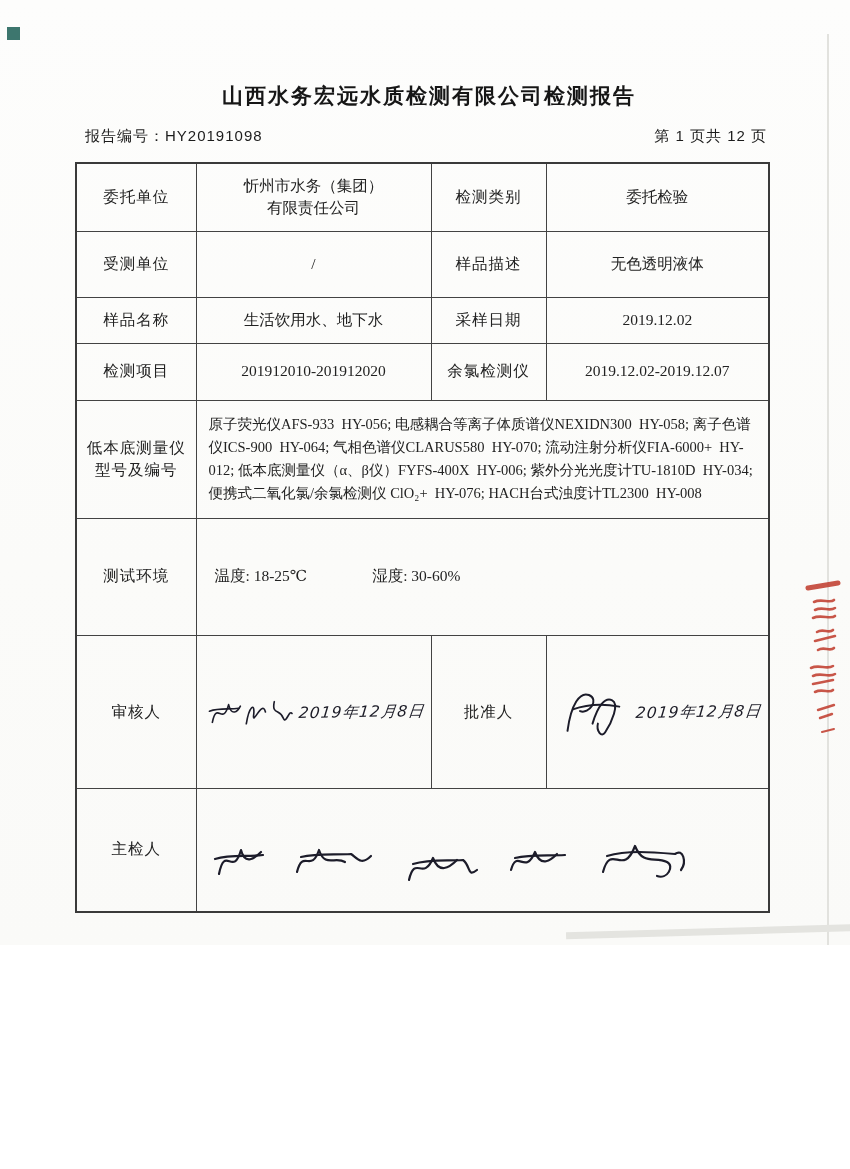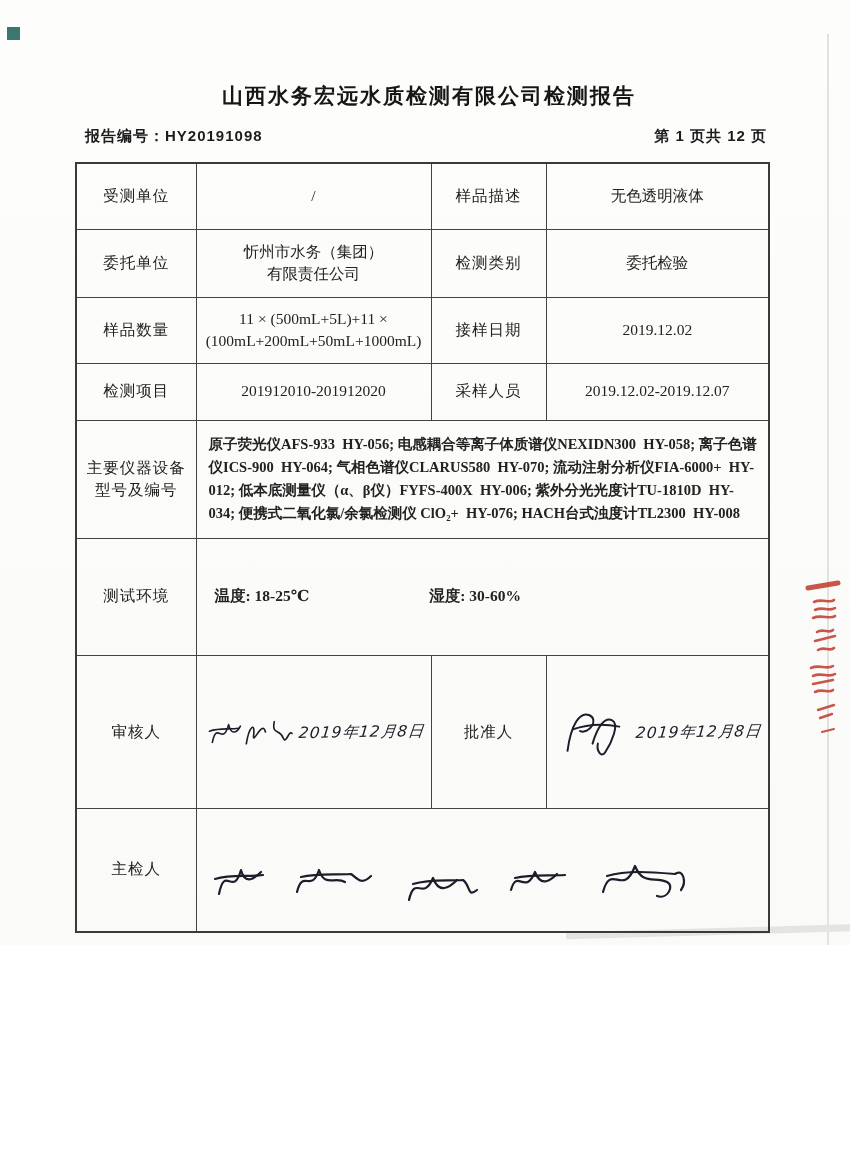--- a/index.html
+++ b/index.html
@@ -23,38 +23,38 @@
 
   .title{
     position:absolute;top:82px;left:0;width:100%;
     text-align:center;font-family:"Liberation Sans","DejaVu Sans",sans-serif;
     font-size:21px;font-weight:bold;letter-spacing:2px;margin:0;color:#161616;
   }
   .meta{
     position:absolute;top:127px;left:85px;width:682px;
     display:flex;justify-content:space-between;
     font-family:"Liberation Sans","DejaVu Sans",sans-serif;
-    font-size:15px;font-weight:bold;color:#1c1c1c;letter-spacing:1px;
+    font-size:15px;font-weight:normal;color:#1c1c1c;letter-spacing:1px;
   }
   .tablewrap{position:absolute;left:75px;top:162px;width:693px;}
   table{border-collapse:collapse;table-layout:fixed;width:693px;}
   table.main{border:2px solid #3a3a3a;}
   td{
     border:1.5px solid #434343;
     font-size:15.5px;line-height:1.45;
     text-align:center;vertical-align:middle;
     padding:2px 6px;white-space:pre-wrap;color:#222;
     overflow:visible;
   }
   td.lab{letter-spacing:1px;}
-  td.left{text-align:left;padding-left:12px;padding-right:10px;font-weight:bold;}
+  td.left{text-align:left;padding-left:12px;padding-right:10px;}
   td.small{font-size:14.5px;line-height:1.58;}
   td.top{vertical-align:top;padding-top:6px;}
   .envline{display:block;text-align:left;padding-left:6px;}
-  .hum{margin-left:120px;}
+  .hum{margin-left:65px;}
   .sigcell{text-align:left;padding-left:8px;}
   .sigflex{display:flex;align-items:center;gap:6px;}
   .hand{
     font-family:"DejaVu Sans",sans-serif;font-style:italic;
     display:inline-block;transform:skewX(-7deg) rotate(-1deg);
     font-size:15.5px;color:#1b1b26;letter-spacing:1px;white-space:nowrap;
   }
   svg.sig path{stroke:#1c1c2a;stroke-width:2.2;fill:none;stroke-linecap:round;stroke-linejoin:round;}
   .seal{position:absolute;left:802px;top:580px;width:46px;height:168px;opacity:.85;}
   .seal svg path{stroke:#c03a2b;fill:none;stroke-linecap:round;}
@@ -80,49 +80,48 @@
   <div class="tablewrap">
     <table class="main">
       <colgroup>
           <col style="width:120px">
           <col style="width:235px">
           <col style="width:115px">
           <col style="width:223px">
         </colgroup>
 
       <tbody>
-          <tr style="height:66px">
-        <td class="lab">受测单位</td>
-        <td class="val">/</td>
-        <td class="lab">样品描述</td>
-        <td class="val">无色透明液体</td>
-      </tr>
-      <tr style="height:68px">
+          <tr style="height:68px">
         <td class="lab">委托单位</td>
         <td class="val">忻州市水务（集团）
 有限责任公司</td>
         <td class="lab">检测类别</td>
         <td class="val">委托检验</td>
       </tr>
       <tr style="height:66px">
-        <td class="lab">样品数量</td>
-        <td class="val">11 × (500mL+5L)+11 ×
-(100mL+200mL+50mL+1000mL)</td>
-        <td class="lab">接样日期</td>
+        <td class="lab">受测单位</td>
+        <td class="val">/</td>
+        <td class="lab">样品描述</td>
+        <td class="val">无色透明液体</td>
+      </tr>
+      <tr style="height:46px">
+        <td class="lab">样品名称</td>
+        <td class="val">生活饮用水、地下水</td>
+        <td class="lab">采样日期</td>
         <td class="val">2019.12.02</td>
       </tr>
       <tr style="height:57px">
         <td class="lab">检测项目</td>
         <td class="val">201912010-201912020</td>
-        <td class="lab">采样人员</td>
+        <td class="lab">余氯检测仪</td>
         <td class="val">2019.12.02-2019.12.07</td>
       </tr>
 
       <tr style="height:118px">
-        <td class="lab">主要仪器设备
+        <td class="lab">低本底测量仪
 型号及编号</td>
         <td class="val left small" colspan="3">原子荧光仪AFS-933  HY-056; 电感耦合等离子体质谱仪NEXIDN300  HY-058; 离子色谱仪ICS-900  HY-064; 气相色谱仪CLARUS580  HY-070; 流动注射分析仪FIA-6000+  HY-012; 低本底测量仪（α、β仪）FYFS-400X  HY-006; 紫外分光光度计TU-1810D  HY-034; 便携式二氧化氯/余氯检测仪 ClO₂+  HY-076; HACH台式浊度计TL2300  HY-008</td>
       </tr>
       <tr style="height:56px">
         <td class="lab">测试环境</td>
         <td class="val left" colspan="3">
           <span class="envline"><span>温度: 18-25℃</span><span class="hum">湿度: 30-60%</span></span>
         </td>
       </tr>
 

